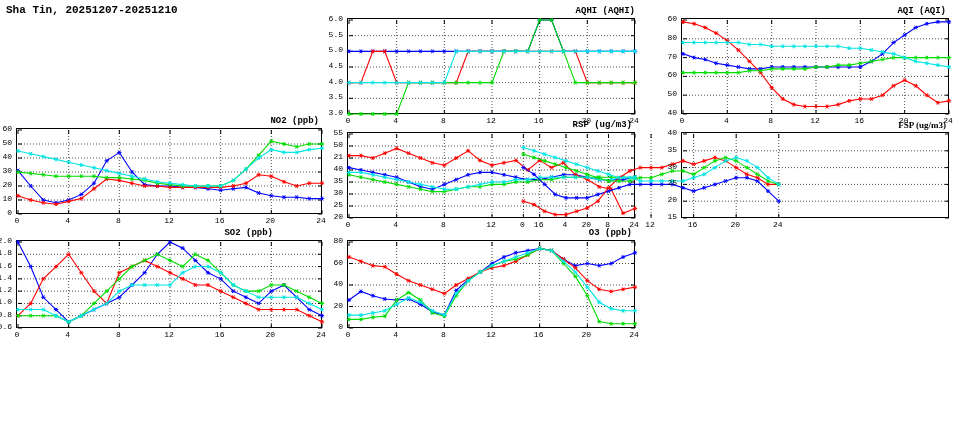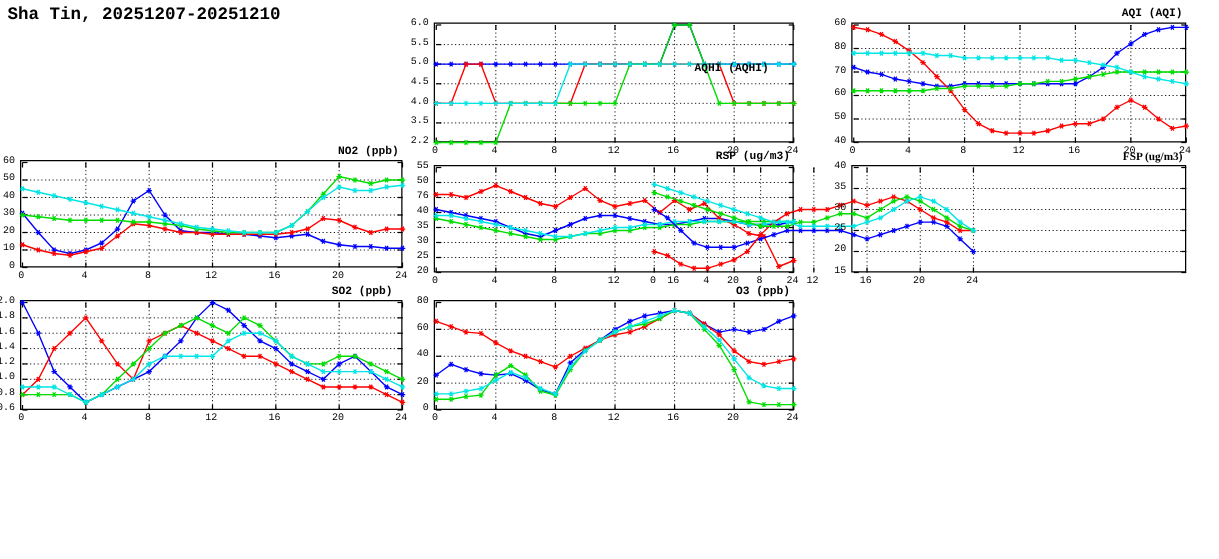--- a/index.html
+++ b/index.html
@@ -1,17 +1,17 @@
 <!DOCTYPE html>
 <html><head>
 <meta charset="utf-8">
 <style>
   html,body{margin:0;padding:0;background:#ffffff;}
   body{width:975px;height:447px;font-family:"Liberation Sans",sans-serif;position:relative;overflow:hidden;}
-  #title{position:absolute;left:6px;top:4px;font-family:"Liberation Mono",monospace;font-size:14px;font-weight:bold;color:#000;letter-spacing:0px;}
+  #title{position:absolute;left:6px;top:4px;font-family:"Liberation Mono",monospace;font-size:11px;font-weight:bold;color:#000;letter-spacing:0px;}
   .panel{position:absolute;}
   .plotbox{position:absolute;border:1px solid #000;box-sizing:border-box;background:#fff;}
   .ptitle{position:absolute;font-family:"Liberation Mono",monospace;font-size:9px;font-weight:bold;color:#000;white-space:nowrap;}
   .ylab{position:absolute;font-family:"Liberation Mono",monospace;font-size:8px;color:#000;text-align:right;white-space:nowrap;}
   .xlab{position:absolute;font-family:"Liberation Mono",monospace;font-size:8px;color:#000;text-align:center;white-space:nowrap;}
   svg{display:block;position:absolute;left:0;top:0;overflow:visible;}
 </style>
 </head>
 <body>
 
@@ -70,22 +70,22 @@
           <g>
             <path d="M1.00,95.00L12.92,95.00L24.83,95.00L36.75,95.00L48.67,95.00L60.58,63.67L72.50,63.67L84.42,63.67L96.33,63.67L108.25,63.67L120.17,63.67L132.08,63.67L144.00,63.67L155.92,32.33L167.83,32.33L179.75,32.33L191.67,1.00L203.58,1.00L215.50,32.33L227.42,63.67L239.33,63.67L251.25,63.67L263.17,63.67L275.08,63.67L287.00,63.67" fill="none" stroke="#00dd00" stroke-width="1.1"></path>
             <path d="M-1.20,95.00L3.20,95.00M-0.10,93.09L2.10,96.91M2.10,93.09L-0.10,96.91M10.72,95.00L15.12,95.00M11.82,93.09L14.02,96.91M14.02,93.09L11.82,96.91M22.63,95.00L27.03,95.00M23.73,93.09L25.93,96.91M25.93,93.09L23.73,96.91M34.55,95.00L38.95,95.00M35.65,93.09L37.85,96.91M37.85,93.09L35.65,96.91M46.47,95.00L50.87,95.00M47.57,93.09L49.77,96.91M49.77,93.09L47.57,96.91M58.38,63.67L62.78,63.67M59.48,61.76L61.68,65.57M61.68,61.76L59.48,65.57M70.30,63.67L74.70,63.67M71.40,61.76L73.60,65.57M73.60,61.76L71.40,65.57M82.22,63.67L86.62,63.67M83.32,61.76L85.52,65.57M85.52,61.76L83.32,65.57M94.13,63.67L98.53,63.67M95.23,61.76L97.43,65.57M97.43,61.76L95.23,65.57M106.05,63.67L110.45,63.67M107.15,61.76L109.35,65.57M109.35,61.76L107.15,65.57M117.97,63.67L122.37,63.67M119.07,61.76L121.27,65.57M121.27,61.76L119.07,65.57M129.88,63.67L134.28,63.67M130.98,61.76L133.18,65.57M133.18,61.76L130.98,65.57M141.80,63.67L146.20,63.67M142.90,61.76L145.10,65.57M145.10,61.76L142.90,65.57M153.72,32.33L158.12,32.33M154.82,30.43L157.02,34.24M157.02,30.43L154.82,34.24M165.63,32.33L170.03,32.33M166.73,30.43L168.93,34.24M168.93,30.43L166.73,34.24M177.55,32.33L181.95,32.33M178.65,30.43L180.85,34.24M180.85,30.43L178.65,34.24M189.47,1.00L193.87,1.00M190.57,-0.91L192.77,2.91M192.77,-0.91L190.57,2.91M201.38,1.00L205.78,1.00M202.48,-0.91L204.68,2.91M204.68,-0.91L202.48,2.91M213.30,32.33L217.70,32.33M214.40,30.43L216.60,34.24M216.60,30.43L214.40,34.24M225.22,63.67L229.62,63.67M226.32,61.76L228.52,65.57M228.52,61.76L226.32,65.57M237.13,63.67L241.53,63.67M238.23,61.76L240.43,65.57M240.43,61.76L238.23,65.57M249.05,63.67L253.45,63.67M250.15,61.76L252.35,65.57M252.35,61.76L250.15,65.57M260.97,63.67L265.37,63.67M262.07,61.76L264.27,65.57M264.27,61.76L262.07,65.57M272.88,63.67L277.28,63.67M273.98,61.76L276.18,65.57M276.18,61.76L273.98,65.57M284.80,63.67L289.20,63.67M285.90,61.76L288.10,65.57M288.10,61.76L285.90,65.57" fill="none" stroke="#00dd00" stroke-width="1"></path>
           </g>
           <g>
             <path d="M1.00,63.67L12.92,63.67L24.83,63.67L36.75,63.67L48.67,63.67L60.58,63.67L72.50,63.67L84.42,63.67L96.33,63.67L108.25,32.33L120.17,32.33L132.08,32.33L144.00,32.33L155.92,32.33L167.83,32.33L179.75,32.33L191.67,32.33L203.58,32.33L215.50,32.33L227.42,32.33L239.33,32.33L251.25,32.33L263.17,32.33L275.08,32.33L287.00,32.33" fill="none" stroke="#00e5e5" stroke-width="1.1"></path>
             <path d="M-1.20,63.67L3.20,63.67M-0.10,61.76L2.10,65.57M2.10,61.76L-0.10,65.57M10.72,63.67L15.12,63.67M11.82,61.76L14.02,65.57M14.02,61.76L11.82,65.57M22.63,63.67L27.03,63.67M23.73,61.76L25.93,65.57M25.93,61.76L23.73,65.57M34.55,63.67L38.95,63.67M35.65,61.76L37.85,65.57M37.85,61.76L35.65,65.57M46.47,63.67L50.87,63.67M47.57,61.76L49.77,65.57M49.77,61.76L47.57,65.57M58.38,63.67L62.78,63.67M59.48,61.76L61.68,65.57M61.68,61.76L59.48,65.57M70.30,63.67L74.70,63.67M71.40,61.76L73.60,65.57M73.60,61.76L71.40,65.57M82.22,63.67L86.62,63.67M83.32,61.76L85.52,65.57M85.52,61.76L83.32,65.57M94.13,63.67L98.53,63.67M95.23,61.76L97.43,65.57M97.43,61.76L95.23,65.57M106.05,32.33L110.45,32.33M107.15,30.43L109.35,34.24M109.35,30.43L107.15,34.24M117.97,32.33L122.37,32.33M119.07,30.43L121.27,34.24M121.27,30.43L119.07,34.24M129.88,32.33L134.28,32.33M130.98,30.43L133.18,34.24M133.18,30.43L130.98,34.24M141.80,32.33L146.20,32.33M142.90,30.43L145.10,34.24M145.10,30.43L142.90,34.24M153.72,32.33L158.12,32.33M154.82,30.43L157.02,34.24M157.02,30.43L154.82,34.24M165.63,32.33L170.03,32.33M166.73,30.43L168.93,34.24M168.93,30.43L166.73,34.24M177.55,32.33L181.95,32.33M178.65,30.43L180.85,34.24M180.85,30.43L178.65,34.24M189.47,32.33L193.87,32.33M190.57,30.43L192.77,34.24M192.77,30.43L190.57,34.24M201.38,32.33L205.78,32.33M202.48,30.43L204.68,34.24M204.68,30.43L202.48,34.24M213.30,32.33L217.70,32.33M214.40,30.43L216.60,34.24M216.60,30.43L214.40,34.24M225.22,32.33L229.62,32.33M226.32,30.43L228.52,34.24M228.52,30.43L226.32,34.24M237.13,32.33L241.53,32.33M238.23,30.43L240.43,34.24M240.43,30.43L238.23,34.24M249.05,32.33L253.45,32.33M250.15,30.43L252.35,34.24M252.35,30.43L250.15,34.24M260.97,32.33L265.37,32.33M262.07,30.43L264.27,34.24M264.27,30.43L262.07,34.24M272.88,32.33L277.28,32.33M273.98,30.43L276.18,34.24M276.18,30.43L273.98,34.24M284.80,32.33L289.20,32.33M285.90,30.43L288.10,34.24M288.10,30.43L285.90,34.24" fill="none" stroke="#00e5e5" stroke-width="1"></path>
           </g>
         </svg>
       </div>
-      <div class="ptitle" style="right: 20px; top: -12px; margin-top: 44px;">AQHI (AQHI)</div>
-      <div class="ylab" style="width: 26px; left: -30px; top: 90px;">2.2</div>
+      <div class="ptitle" style="right: 0; top: -12px;">AQHI (AQHI)</div>
+      <div class="ylab" style="width: 26px; left: -30px; top: 90px;">3.0</div>
       <div class="ylab" style="width: 26px; left: -30px; top: 74.3333px;">3.5</div>
       <div class="ylab" style="width: 26px; left: -30px; top: 58.6667px;">4.0</div>
       <div class="ylab" style="width: 26px; left: -30px; top: 43px;">4.5</div>
       <div class="ylab" style="width: 26px; left: -30px; top: 27.3333px;">5.0</div>
       <div class="ylab" style="width: 26px; left: -30px; top: 11.6667px;">5.5</div>
       <div class="ylab" style="width: 26px; left: -30px; top: -4px;">6.0</div>
       <div class="xlab" style="width: 20px; left: -9px; top: 98px;">0</div>
       <div class="xlab" style="width: 20px; left: 38.6667px; top: 98px;">4</div>
       <div class="xlab" style="width: 20px; left: 86.3333px; top: 98px;">8</div>
       <div class="xlab" style="width: 20px; left: 134px; top: 98px;">12</div>
@@ -300,21 +300,21 @@
             <path d="M-1.20,39.40L3.20,39.40M-0.10,37.49L2.10,41.31M2.10,37.49L-0.10,41.31M10.72,39.40L15.12,39.40M11.82,37.49L14.02,41.31M14.02,37.49L11.82,41.31M22.63,41.80L27.03,41.80M23.73,39.89L25.93,43.71M25.93,39.89L23.73,43.71M34.55,44.20L38.95,44.20M35.65,42.29L37.85,46.11M37.85,42.29L35.65,46.11M46.47,46.60L50.87,46.60M47.57,44.69L49.77,48.51M49.77,44.69L47.57,48.51M58.38,49.00L62.78,49.00M59.48,47.09L61.68,50.91M61.68,47.09L59.48,50.91M70.30,51.40L74.70,51.40M71.40,49.49L73.60,53.31M73.60,49.49L71.40,53.31M82.22,53.80L86.62,53.80M83.32,51.89L85.52,55.71M85.52,51.89L83.32,55.71M94.13,56.20L98.53,56.20M95.23,54.29L97.43,58.11M97.43,54.29L95.23,58.11M106.05,56.20L110.45,56.20M107.15,54.29L109.35,58.11M109.35,54.29L107.15,58.11M117.97,53.80L122.37,53.80M119.07,51.89L121.27,55.71M121.27,51.89L119.07,55.71M129.88,51.40L134.28,51.40M130.98,49.49L133.18,53.31M133.18,49.49L130.98,53.31M141.80,49.00L146.20,49.00M142.90,47.09L145.10,50.91M145.10,47.09L142.90,50.91M153.72,49.00L158.12,49.00M154.82,47.09L157.02,50.91M157.02,47.09L154.82,50.91M165.63,46.60L170.03,46.60M166.73,44.69L168.93,48.51M168.93,44.69L166.73,48.51M177.55,46.60L181.95,46.60M178.65,44.69L180.85,48.51M180.85,44.69L178.65,48.51M189.47,44.20L193.87,44.20M190.57,42.29L192.77,46.11M192.77,42.29L190.57,46.11M201.38,44.20L205.78,44.20M202.48,42.29L204.68,46.11M204.68,42.29L202.48,46.11M213.30,44.20L217.70,44.20M214.40,42.29L216.60,46.11M216.60,42.29L214.40,46.11M225.22,44.20L229.62,44.20M226.32,42.29L228.52,46.11M228.52,42.29L226.32,46.11M237.13,44.20L241.53,44.20M238.23,42.29L240.43,46.11M240.43,42.29L238.23,46.11M249.05,46.60L253.45,46.60M250.15,44.69L252.35,48.51M252.35,44.69L250.15,48.51M260.97,46.60L265.37,46.60M262.07,44.69L264.27,48.51M264.27,44.69L262.07,48.51M272.88,44.20L277.28,44.20M273.98,42.29L276.18,46.11M276.18,42.29L273.98,46.11M284.80,44.20L289.20,44.20M285.90,42.29L288.10,46.11M288.10,42.29L285.90,46.11" fill="none" stroke="#00e5e5" stroke-width="1"></path>
           </g>
         </svg>
       </div>
       <div class="ptitle" style="right: 3px; top: -12px;">RSP (ug/m3)</div>
       <div class="ylab" style="width: 26px; left: -30px; top: 80px;">20</div>
       <div class="ylab" style="width: 26px; left: -30px; top: 68px;">25</div>
       <div class="ylab" style="width: 26px; left: -30px; top: 56px;">30</div>
       <div class="ylab" style="width: 26px; left: -30px; top: 44px;">35</div>
       <div class="ylab" style="width: 26px; left: -30px; top: 32px;">40</div>
-      <div class="ylab" style="width: 26px; left: -30px; top: 20px;">76</div>
+      <div class="ylab" style="width: 26px; left: -30px; top: 20px;">21</div>
       <div class="ylab" style="width: 26px; left: -30px; top: 8px;">50</div>
       <div class="ylab" style="width: 26px; left: -30px; top: -4px;">55</div>
       <div class="xlab" style="width: 20px; left: -9px; top: 88px;">0</div>
       <div class="xlab" style="width: 20px; left: 38.6667px; top: 88px;">4</div>
       <div class="xlab" style="width: 20px; left: 86.3333px; top: 88px;">8</div>
       <div class="xlab" style="width: 20px; left: 134px; top: 88px;">12</div>
       <div class="xlab" style="width: 20px; left: 181.667px; top: 88px;">16</div>
       <div class="xlab" style="width: 20px; left: 229.333px; top: 88px;">20</div>
       <div class="xlab" style="width: 20px; left: 277px; top: 88px;">24</div>
     </div>
@@ -384,21 +384,21 @@
       <div class="ylab" style="width: 26px; left: -30px; top: 12.8px;">35</div>
       <div class="ylab" style="width: 26px; left: -30px; top: -4px;">40</div>
       <div class="xlab" style="width: 20px; left: -168.6px; top: 88px;">0</div>
       <div class="xlab" style="width: 20px; left: -126.04px; top: 88px;">4</div>
       <div class="xlab" style="width: 20px; left: -83.48px; top: 88px;">8</div>
       <div class="xlab" style="width: 20px; left: -40.92px; top: 88px;">12</div>
       <div class="xlab" style="width: 20px; left: 1.64px; top: 88px;">16</div>
       <div class="xlab" style="width: 20px; left: 44.2px; top: 88px;">20</div>
       <div class="xlab" style="width: 20px; left: 86.76px; top: 88px;">24</div>
     </div>
-    <div class="panel" style="left: 16px; top: 240px; width: 260px; height: 110px; padding-left: 41px;">
+    <div class="panel" style="left: 16px; top: 240px; width: 260px; height: 110px;">
       <div class="plotbox" style="left: 0px; top: 0px; width: 306px; height: 88px;">
         <svg width="306" height="88">
           <line x1="1" x2="305" y1="74.71" y2="74.71" stroke="#000" stroke-width="0.7" stroke-dasharray="1,2"></line>
           <line x1="1" x2="305" y1="62.43" y2="62.43" stroke="#000" stroke-width="0.7" stroke-dasharray="1,2"></line>
           <line x1="1" x2="305" y1="50.14" y2="50.14" stroke="#000" stroke-width="0.7" stroke-dasharray="1,2"></line>
           <line x1="1" x2="305" y1="37.86" y2="37.86" stroke="#000" stroke-width="0.7" stroke-dasharray="1,2"></line>
           <line x1="1" x2="305" y1="25.57" y2="25.57" stroke="#000" stroke-width="0.7" stroke-dasharray="1,2"></line>
           <line x1="1" x2="305" y1="13.29" y2="13.29" stroke="#000" stroke-width="0.7" stroke-dasharray="1,2"></line>
           <line y1="1" y2="87" x1="51.67" x2="51.67" stroke="#000" stroke-width="0.7" stroke-dasharray="1,2"></line>
           <line y1="1" y2="87" x1="102.33" x2="102.33" stroke="#000" stroke-width="0.7" stroke-dasharray="1,2"></line>

